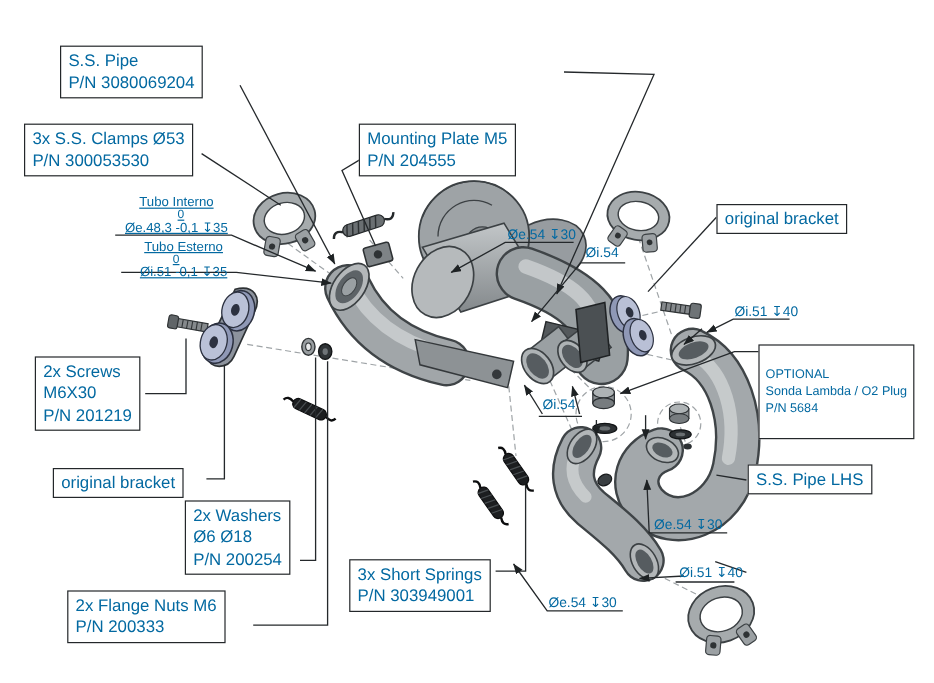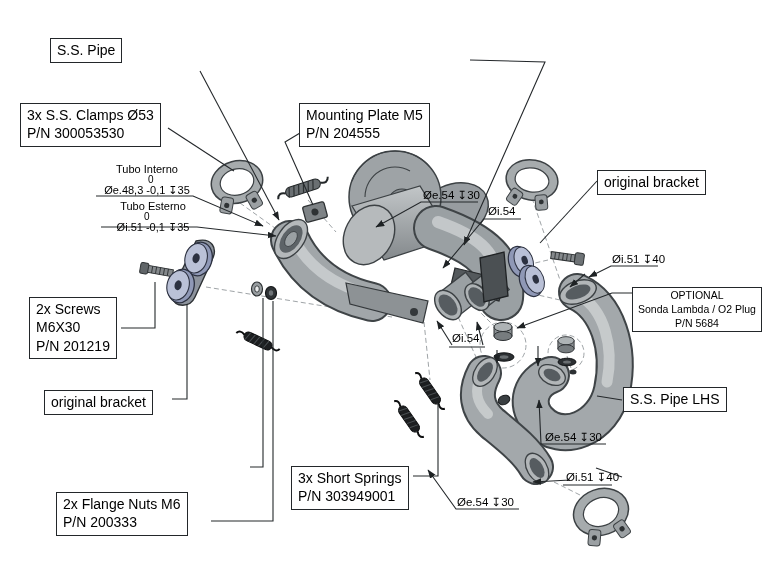--- a/index.html
+++ b/index.html
@@ -1,24 +1,24 @@
 <!DOCTYPE html>
 <html><head>
 <meta charset="utf-8">
 <style>
   html,body{margin:0;padding:0;background:#ffffff;}
   .stage{position:relative;width:778px;height:569px;background:#fff;overflow:hidden;
-         font-family:"Liberation Sans","DejaVu Sans",sans-serif;color:#000000;}
+         font-family:"Liberation Sans","DejaVu Sans",sans-serif;color:#0369a1;}
   svg.art{position:absolute;left:0;top:0;z-index:1;}
   .lbl{position:absolute;z-index:3;background:#fff;border:1.4px solid #23272a;
        padding:2px 6px 3px;font-size:14px;line-height:1.32;white-space:nowrap;}
   .lbl div{pointer-events:none;}
-  .lbl.small{font-size:10.5px;line-height:1.35;padding:0 5px;text-align:center;}
+  .lbl.small{font-size:10.5px;line-height:1.35;padding:17px 5px;}
   .dim{position:absolute;z-index:3;font-size:11.5px;white-space:nowrap;background:transparent;text-align:center;}
-  .tol{position:absolute;z-index:3;font-size:11px;line-height:12px;text-align:center;width:114px;}
+  .tol{position:absolute;z-index:3;font-size:11px;line-height:12px;text-align:center;width:114px;text-decoration:underline;}
   .tol .zero{line-height:9px;font-size:10px;text-align:left;}
 </style>
 </head>
 <body>
 
 <div class="stage">
 
   <svg class="art" width="778" height="569" viewBox="0 0 778 569">
     <defs>
       <marker id="arr" markerWidth="9" markerHeight="8" refX="7.5" refY="3" orient="auto">
@@ -313,20 +313,21 @@
       <polyline points="570,480 533,482" marker-end="url(#arr)"></polyline>
       <polyline points="519,509 456,509 428,470" marker-end="url(#arr)"></polyline>
       <polyline points="585,274 570,287" marker-end="url(#arr)"></polyline>
       <polyline points="538,346 538,366" marker-end="url(#arr)"></polyline>
       <polyline points="497,350 497,363" marker-end="url(#arr)"></polyline>
     </g>
   </svg>
 
   <div class="lbl" style="left:50px;top:38px">
     <div>S.S. Pipe</div>
+      <div>P/N 3080069204</div>
   </div>
   <div class="lbl" style="left:20px;top:103px">
     <div>3x S.S. Clamps Ø53</div>
       <div>P/N 300053530</div>
   </div>
   <div class="lbl" style="left:299px;top:103px">
     <div>Mounting Plate M5</div>
       <div>P/N 204555</div>
   </div>
   <div class="lbl" style="left:597px;top:170px">
@@ -337,20 +338,25 @@
       <div>Sonda Lambda / O2 Plug</div>
       <div>P/N 5684</div>
   </div>
   <div class="lbl" style="left:29px;top:297px">
     <div>2x Screws</div>
       <div>M6X30</div>
       <div>P/N 201219</div>
   </div>
   <div class="lbl" style="left:44px;top:390px">
     <div>original bracket</div>
+  </div>
+  <div class="lbl" style="left:154px;top:417px">
+    <div>2x Washers</div>
+      <div>Ø6 Ø18</div>
+      <div>P/N 200254</div>
   </div>
   <div class="lbl" style="left:291px;top:466px">
     <div>3x Short Springs</div>
       <div>P/N 303949001</div>
   </div>
   <div class="lbl" style="left:56px;top:492px">
     <div>2x Flange Nuts M6</div>
       <div>P/N 200333</div>
   </div>
   <div class="lbl" style="left:623px;top:387px">

